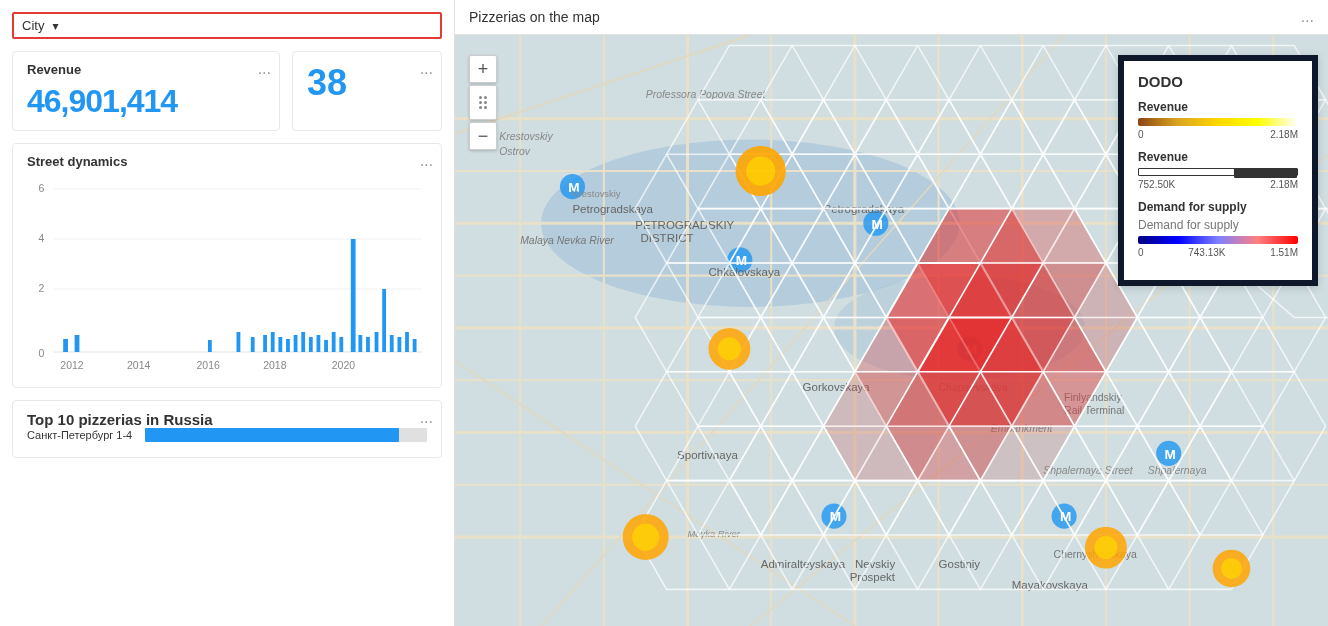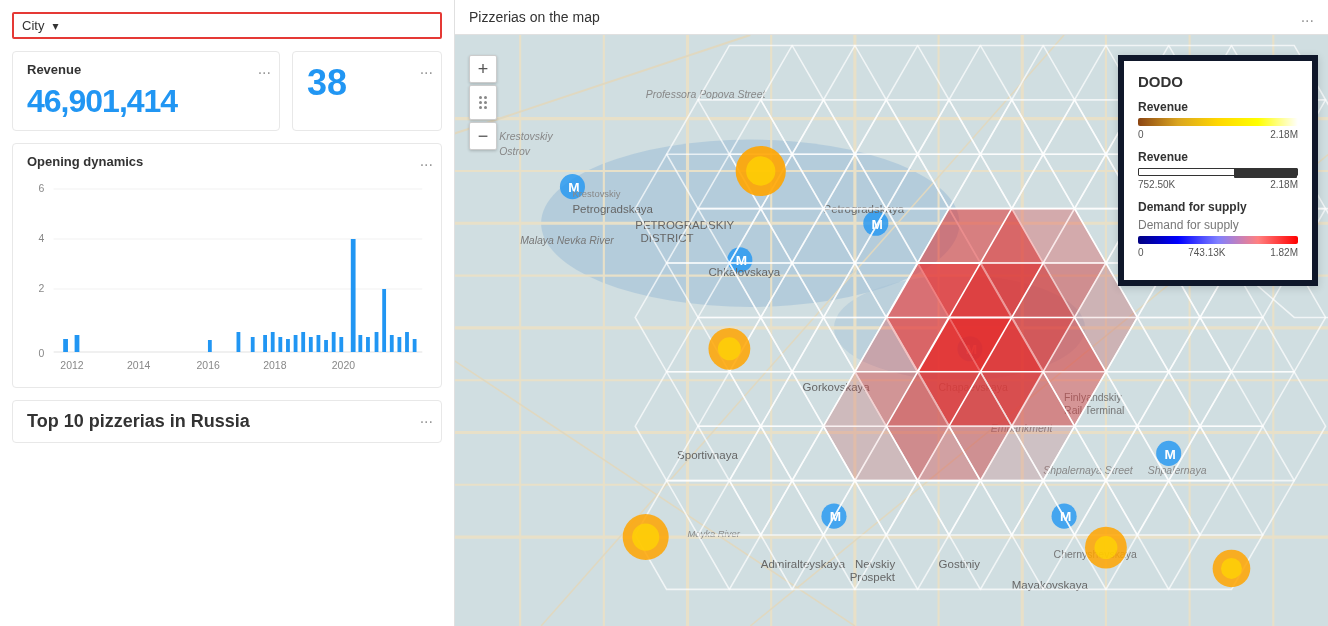--- a/index.html
+++ b/index.html
@@ -102,21 +102,21 @@
     }
 
     .top10-card {
       background: #fff;
       border: 1px solid #e8e8e8;
       border-radius: 4px;
       padding: 10px 14px;
       position: relative;
     }
     .top10-title {
-      font-size: 18px;
+      font-size: 15px;
       font-weight: 600;
       color: #333;
       margin-bottom: 0;
     }
     .bar-row {
       display: flex;
       align-items: center;
       gap: 8px;
       margin-bottom: 5px;
     }
@@ -300,21 +300,21 @@
     </div>
 
     <div class="metric-card" style="min-width:130px;max-width:150px;">
       <span class="metric-menu">...</span>
       <div class="metric-value-count">38</div>
     </div>
   </div>
 
   <div class="chart-card">
     <span class="metric-menu">...</span>
-    <div class="chart-title">Opening dynamics</div>
+    <div class="chart-title">Street dynamics</div>
     <div class="chart-area">
       <svg class="chart-svg" viewBox="0 0 420 200" preserveAspectRatio="none">
 
         <text x="12" y="15" font-size="11" fill="#888">6</text>
         <text x="12" y="65" font-size="11" fill="#888">4</text>
         <text x="12" y="115" font-size="11" fill="#888">2</text>
         <text x="12" y="180" font-size="11" fill="#888">0</text>
 
         <line x1="28" y1="12" x2="415" y2="12" stroke="#e0e0e0" stroke-width="0.5"></line>
         <line x1="28" y1="62" x2="415" y2="62" stroke="#e0e0e0" stroke-width="0.5"></line>
@@ -353,20 +353,26 @@
         <rect x="389" y="160" width="4" height="15" fill="#2196f3"></rect>
         <rect x="397" y="155" width="4" height="20" fill="#2196f3"></rect>
         <rect x="405" y="162" width="4" height="13" fill="#2196f3"></rect>
       </svg>
     </div>
   </div>
 
   <div class="top10-card">
     <span class="metric-menu">...</span>
     <div class="top10-title">Top 10 pizzerias in Russia</div>
+    <div class="bar-row">
+      <span class="bar-label">Санкт-Петербург 1-4</span>
+      <div class="bar-track">
+        <div class="bar-fill" style="width:90%"></div>
+      </div>
+    </div>
   </div>
 
 </div>
 
 <div class="right-panel">
 
   <div class="map-header">
     <span class="map-title">Pizzerias on the map</span>
     <span class="map-menu">...</span>
   </div>
@@ -607,18 +613,18 @@
           <span>2.18M</span>
         </div>
       </div>
 
       <div class="legend-section-title">Demand for supply</div>
       <div class="legend-section-title" style="font-weight:400;color:#777;margin-bottom:4px;">Demand for supply</div>
       <div class="legend-gradient legend-gradient-demand"></div>
       <div class="legend-range">
         <span>0</span>
         <span>743.13K</span>
-        <span>1.82M</span>
+        <span>1.51M</span>
       </div>
     </div>
 
   </div>
 </div>
 
 </body></html>

